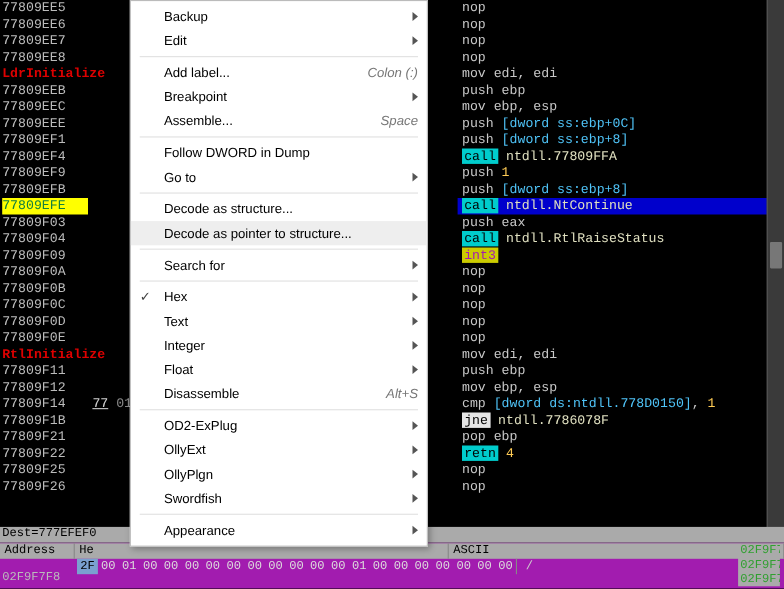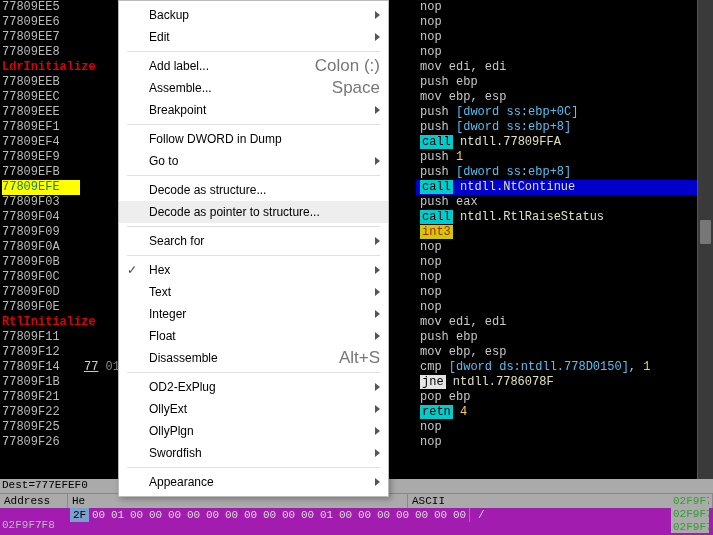--- a/index.html
+++ b/index.html
@@ -41,21 +41,21 @@
   }
   .instr-col {
     flex: 1;
     padding-left: 4px;
   }
   .mn { color: #c8c8c8; }
   .reg { color: #c8c8c8; }
   .mem { color: #4fc3f7; }
   .num { color: #ffcc55; }
   .call-box { background: #00cccc; color: #000; padding: 0 2px; }
-  .int3-box { background: #cccc00; color: #b91c1c; padding: 0 2px; }
+  .int3-box { background: #cccc00; color: #a21caf; padding: 0 2px; }
   .jne-box { background: #e5e5e5; color: #000; padding: 0 2px; }
   .retn-box { background: #00cccc; color: #000; padding: 0 2px; }
   .sym { color: #e0e0c0; }
   .row-sel { background: #0000cc; }
 
   
   .context-menu {
     position: absolute;
     top: 0;
     left: 118px;
@@ -73,21 +73,21 @@
     display: flex;
     align-items: center;
     height: 22px;
     padding: 0 8px 0 30px;
     position: relative;
   }
   .menu-item:hover, .menu-item.hovered {
     background: #eee;
   }
   .menu-label { flex: 1; }
-  .menu-shortcut { color: #777; font-size: 17px; }
+  .menu-shortcut { color: #777; font-size: 12px; font-style: italic; }
   .menu-arrow {
     width: 0; height: 0;
     border-top: 4px solid transparent;
     border-bottom: 4px solid transparent;
     border-left: 5px solid #555;
     margin-left: 8px;
   }
   .menu-sep {
     height: 1px;
     background: #e0e0e0;
@@ -379,27 +379,27 @@
     <div class="menu-item">
       <span class="menu-label">Edit</span>
       <span class="menu-arrow"></span>
     </div>
     <div class="menu-sep"></div>
     <div class="menu-item">
       <span class="menu-label">Add label...</span>
       <span class="menu-shortcut">Colon (:)</span>
     </div>
     <div class="menu-item">
+      <span class="menu-label">Breakpoint</span>
+      <span class="menu-arrow"></span>
+    </div>
+    <div class="menu-item">
       <span class="menu-label">Assemble...</span>
       <span class="menu-shortcut">Space</span>
     </div>
-    <div class="menu-item">
-      <span class="menu-label">Breakpoint</span>
-      <span class="menu-arrow"></span>
-    </div>
     <div class="menu-sep"></div>
     <div class="menu-item">
       <span class="menu-label">Follow DWORD in Dump</span>
     </div>
     <div class="menu-item">
       <span class="menu-label">Go to</span>
       <span class="menu-arrow"></span>
     </div>
     <div class="menu-sep"></div>
     <div class="menu-item">

